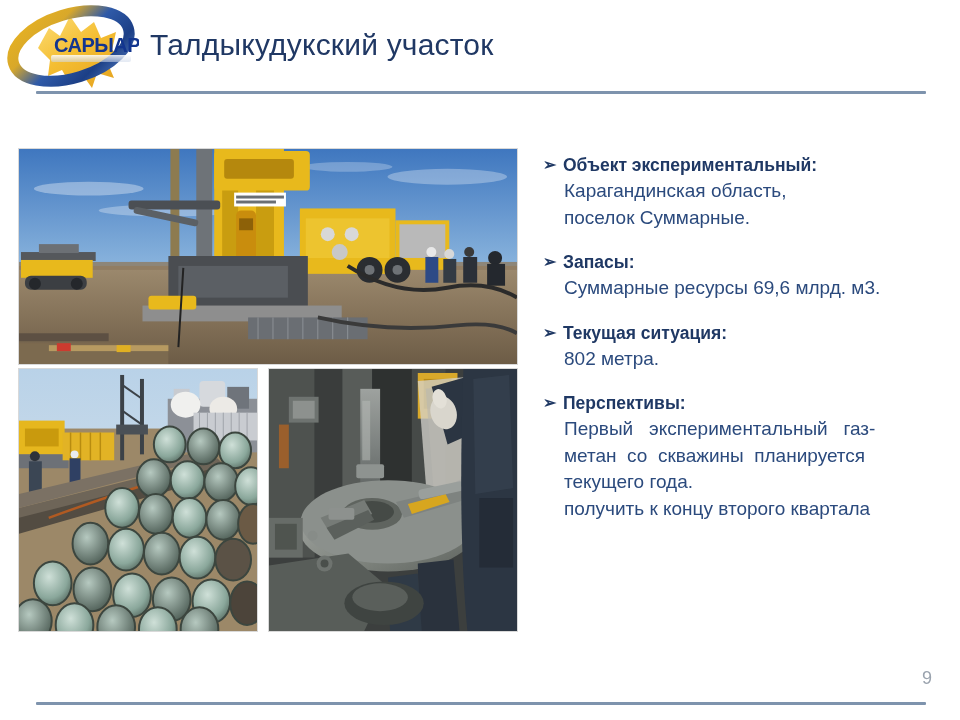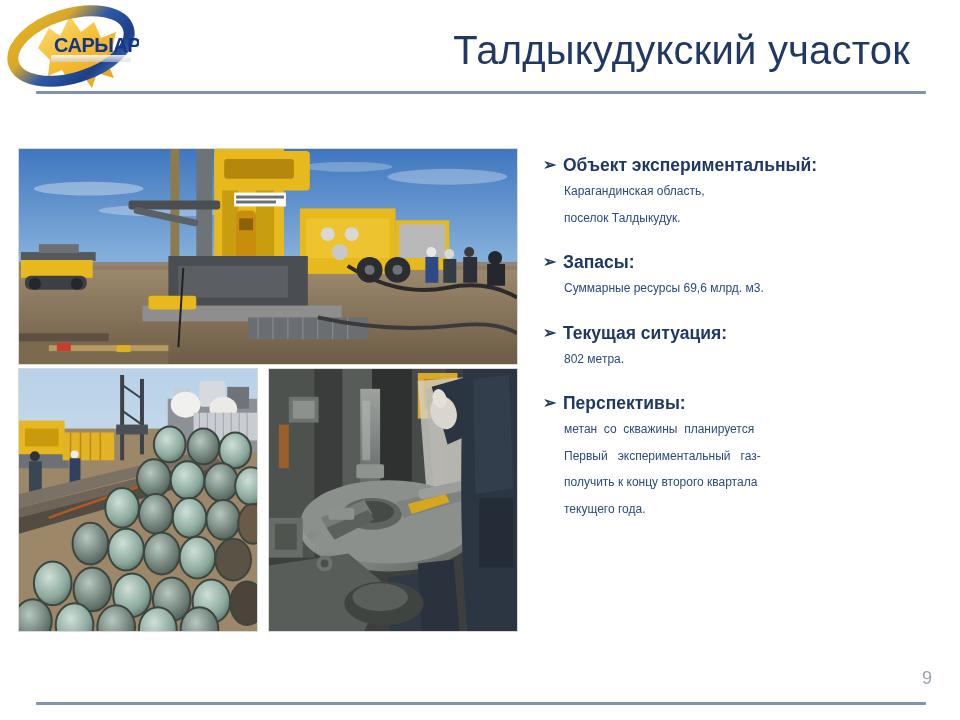--- a/index.html
+++ b/index.html
@@ -30,22 +30,22 @@
     height: 88px;
   }
   .logo svg { display: block; width: 135px; height: 88px; }
 
   
   .slide-title {
     position: absolute;
     left: 150px;
     top: 28px;
     width: 760px;
-    text-align: right;
-    font-size: 40px;
+    text-align: left;
+    font-size: 30px;
     font-weight: 400;
     color: #203864;
     letter-spacing: 0.2px;
     white-space: nowrap;
   }
 
   
   .rule {
     position: absolute;
     left: 36px;
@@ -93,21 +93,21 @@
     width: 20px;
     flex: 0 0 20px;
     font-size: 16px;
     color: #1f3864;
     line-height: 26px;
   }
   .bullet-head-text { flex: 1; }
 
   .bullet-line {
     margin-left: 21px;
-    font-size: 12px;
+    font-size: 19px;
     font-weight: normal;
     color: #2b4a7d;
     line-height: 26.5px;
     text-align: justify;
     text-justify: inter-word;
     white-space: pre-wrap;
   }
   .bullet-line.nojust { text-align: left; }
 
   
@@ -459,21 +459,21 @@
   </div>
 
   <div class="content">
 
     <div class="bullet-group">
       <div class="bullet-head">
         <span class="bullet-marker">➢</span>
         <span class="bullet-head-text">Объект экспериментальный:</span>
       </div>
       <div class="bullet-line nojust">Карагандинская область,</div>
-      <div class="bullet-line nojust">поселок Талдыкудук.</div>
+      <div class="bullet-line nojust">поселок Суммарные.</div>
     </div>
 
     <div class="bullet-group">
       <div class="bullet-head">
         <span class="bullet-marker">➢</span>
         <span class="bullet-head-text">Запасы:</span>
       </div>
       <div class="bullet-line nojust">Суммарные ресурсы 69,6 млрд. м3.</div>
     </div>
 
@@ -483,24 +483,24 @@
         <span class="bullet-head-text">Текущая ситуация:</span>
       </div>
       <div class="bullet-line nojust">802 метра.</div>
     </div>
 
     <div class="bullet-group">
       <div class="bullet-head">
         <span class="bullet-marker">➢</span>
         <span class="bullet-head-text">Перспективы:</span>
       </div>
+      <div class="bullet-line nojust">Первый   экспериментальный   газ-</div>
       <div class="bullet-line nojust">метан  со  скважины  планируется</div>
-      <div class="bullet-line nojust">Первый   экспериментальный   газ-</div>
+      <div class="bullet-line nojust">текущего года.</div>
       <div class="bullet-line nojust">получить к концу второго квартала</div>
-      <div class="bullet-line nojust">текущего года.</div>
     </div>
 
   </div>
 
   <div class="page-number">9</div>
 
   <div class="rule rule-bottom"></div>
 
 </div>
 

